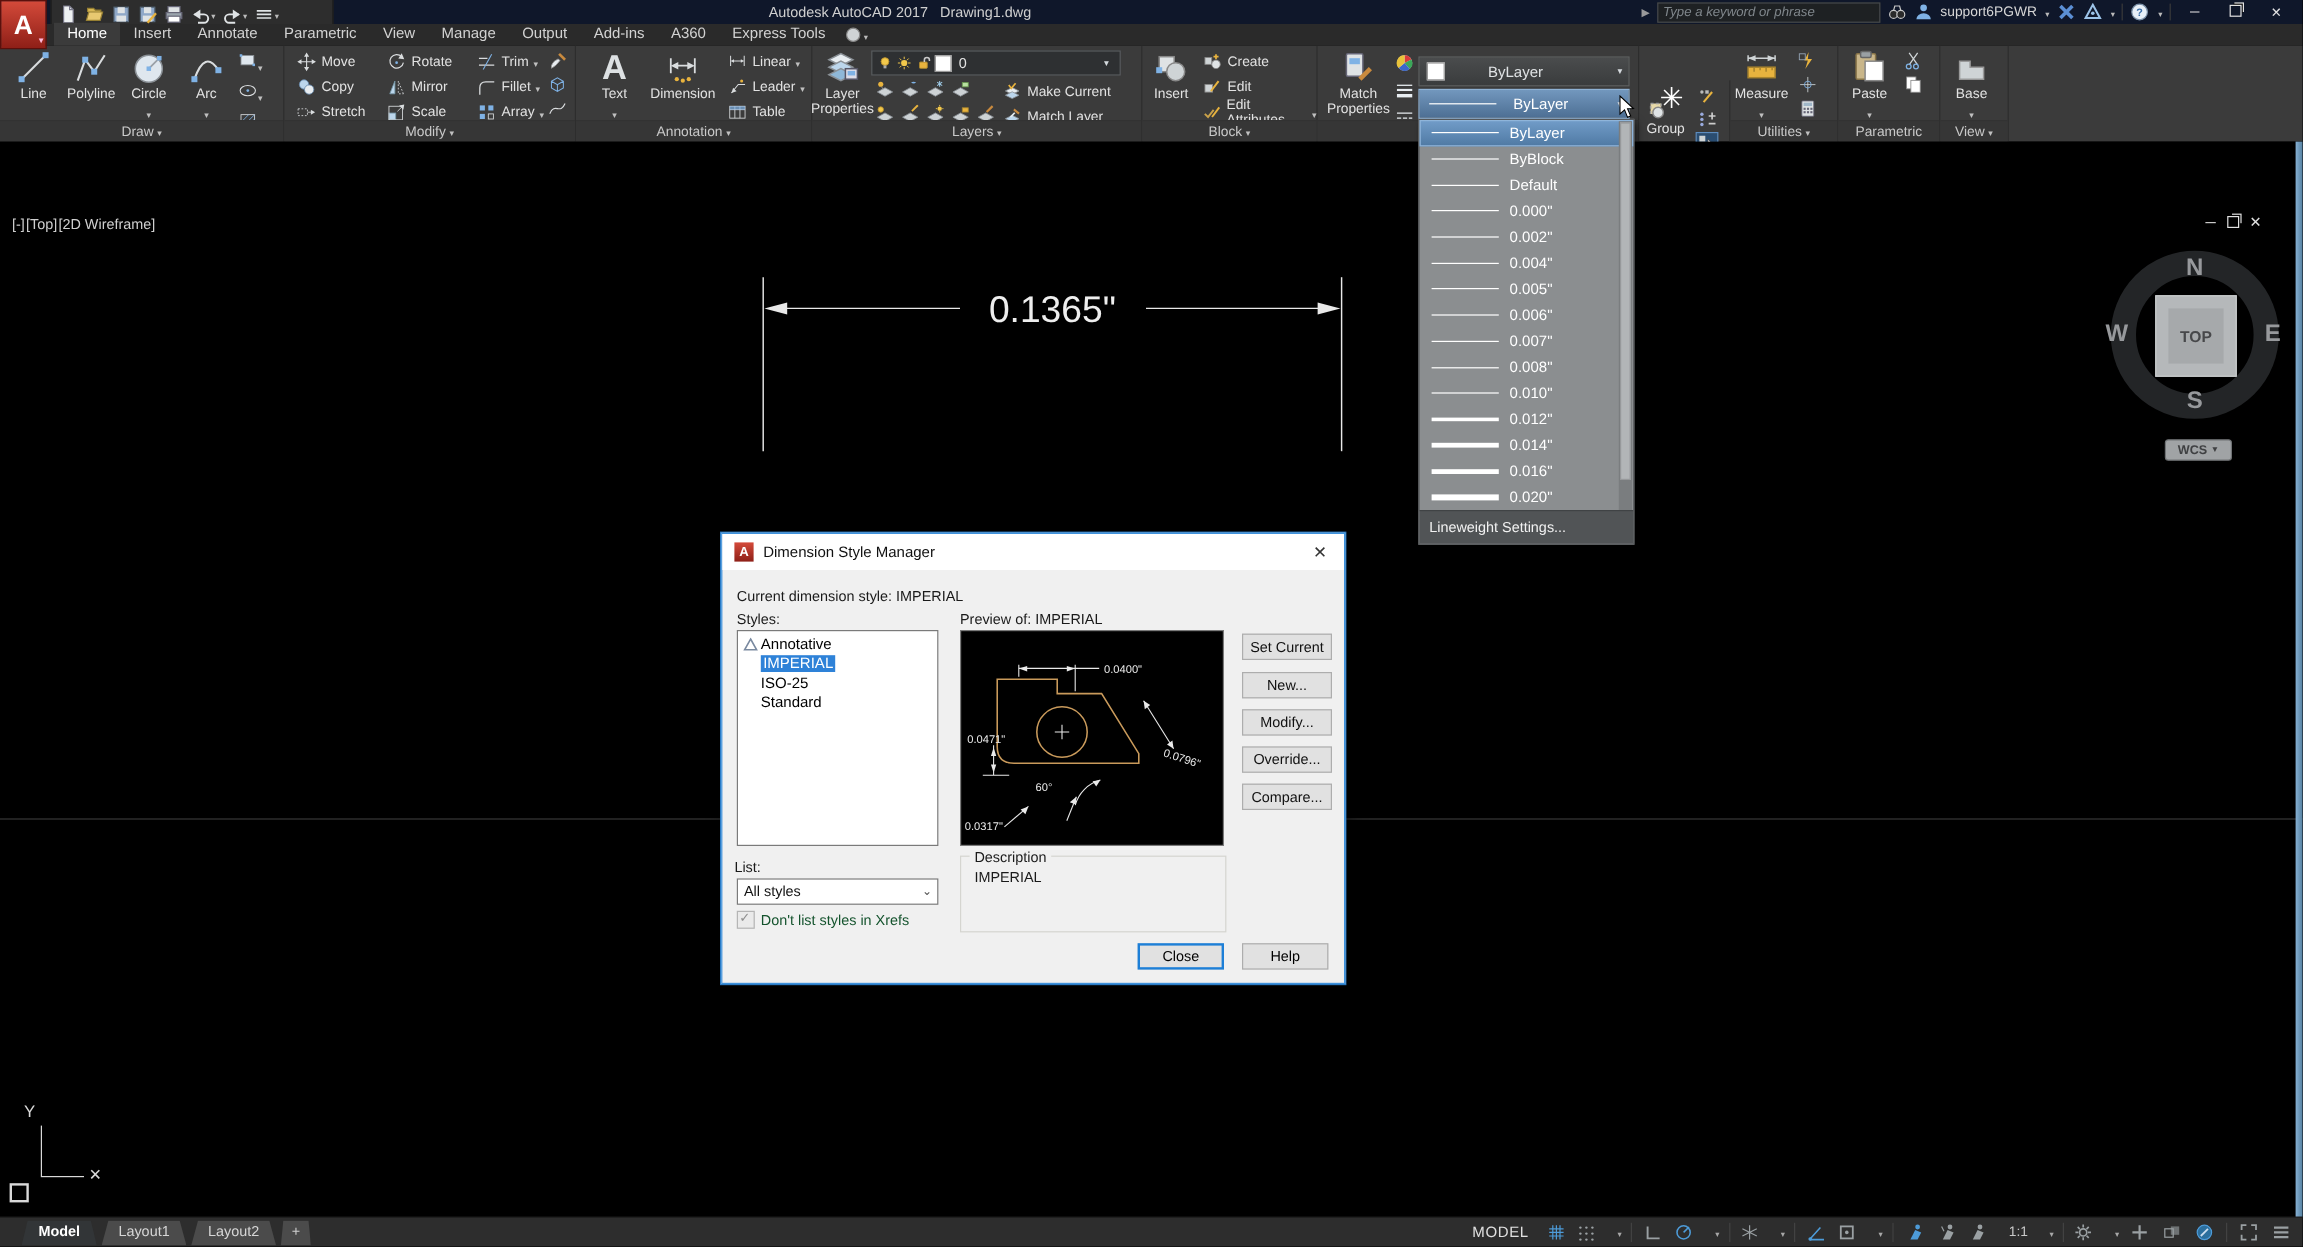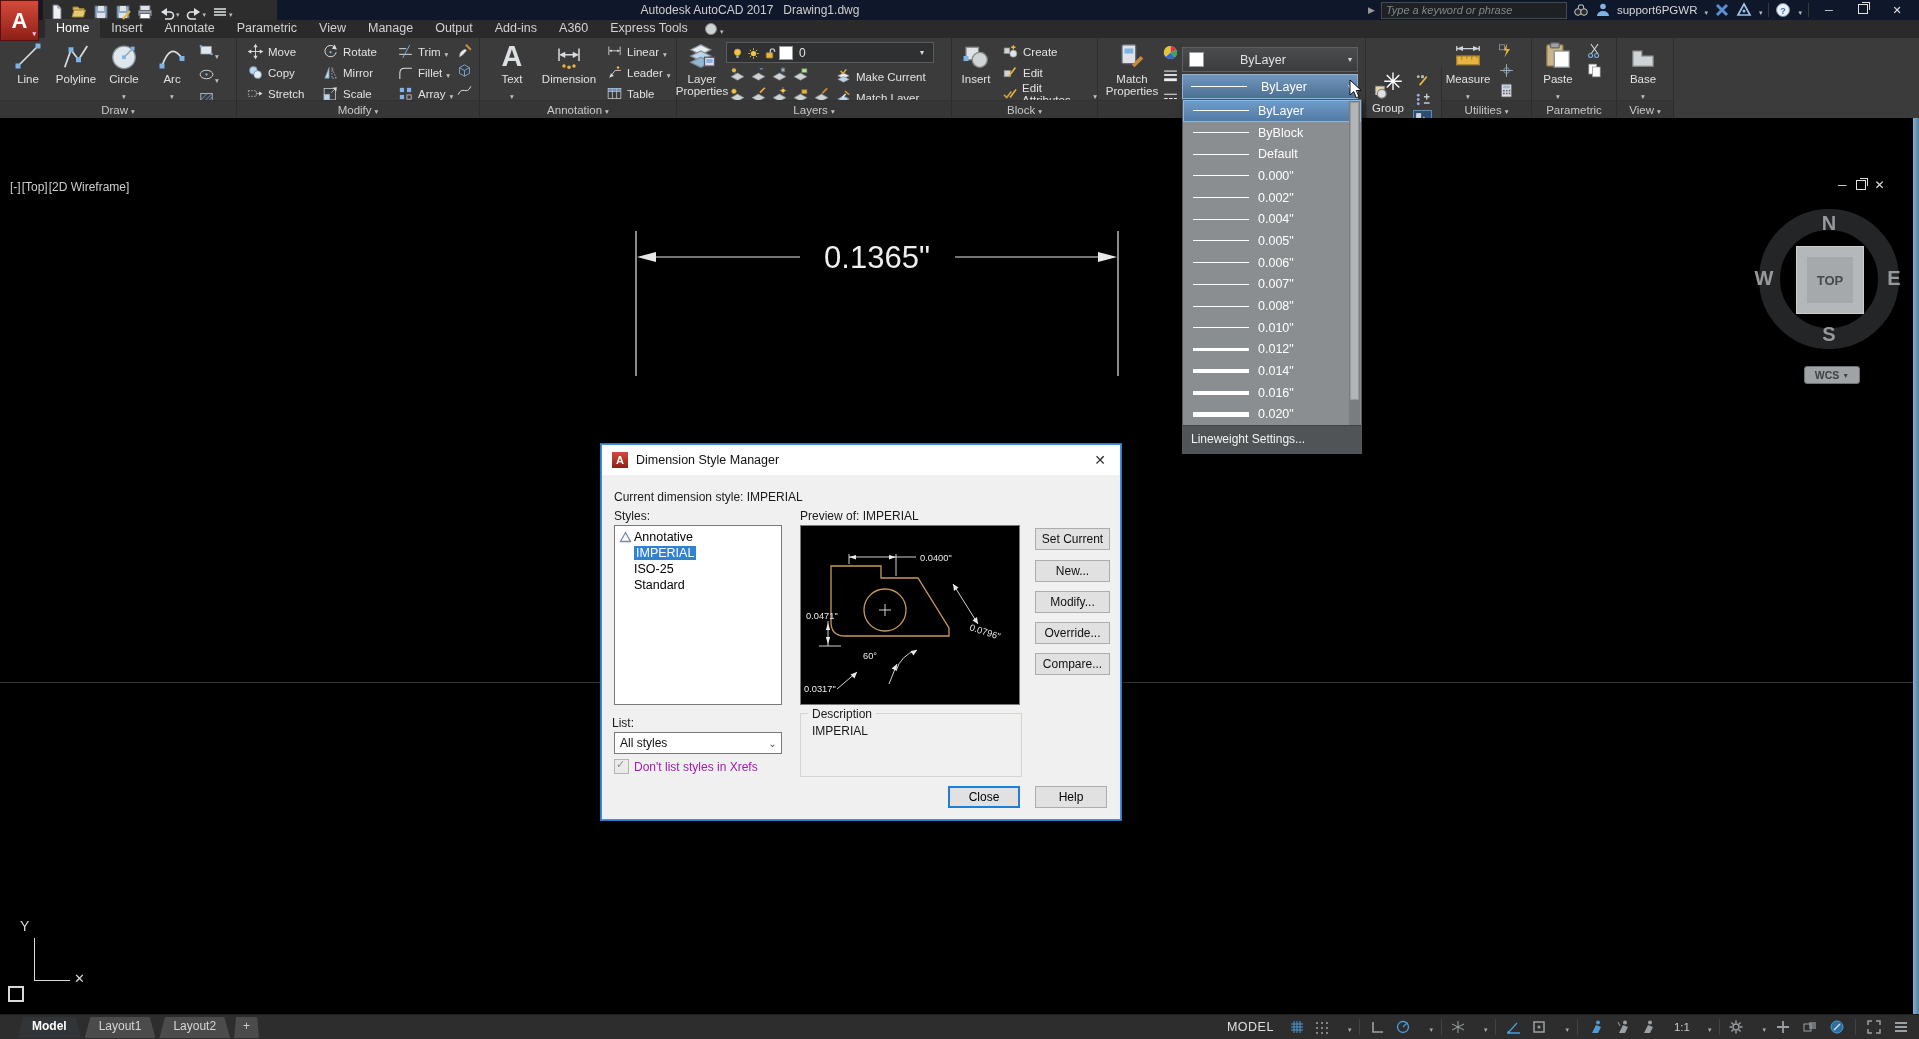--- a/index.html
+++ b/index.html
@@ -114,21 +114,21 @@
   .slrow .sel{background:#2e82d8;color:#fff;padding:0 2px;}
   #preview-box{position:absolute;left:198px;top:80px;width:220px;height:180px;background:#000;border:1px solid #7a7a7a;box-sizing:border-box;}
   .dbtn{position:absolute;left:433px;width:75px;height:22px;background:#e1e1e1;border:1px solid #adadad;
     font-size:12px;display:flex;align-items:center;justify-content:center;box-sizing:border-box;color:#111;}
   #dd-liststyles{position:absolute;left:12px;top:287px;width:168px;height:22px;background:#fff;border:1px solid #7a7a7a;
     display:flex;align-items:center;font-size:12px;box-sizing:border-box;padding-left:5px;color:#111;}
   #dd-liststyles .chev{margin-left:auto;width:17px;text-align:center;color:#555;font-size:10px;}
   #xref-check{position:absolute;left:12px;top:314px;display:flex;align-items:center;gap:5px;}
   #xref-check .box{width:13px;height:13px;background:#eaeaea;border:1px solid #b5b5b5;position:relative;}
   #xref-check .box::after{content:"✓";position:absolute;left:1px;top:-2px;font-size:11px;color:#8f8f8f;}
-  #xref-check .lbl{font-size:12px;color:#a21caf;}
+  #xref-check .lbl{font-size:12px;color:#14532d;}
   #desc-group{position:absolute;left:198px;top:268px;width:220px;height:62px;border:1px solid #d5d5d0;}
   #desc-label{position:absolute;left:206px;top:262px;background:#f0f0f0;padding:0 4px;font-size:12px;color:#1a1a1a;}
   #desc-value{position:absolute;left:210px;top:279px;font-size:12px;color:#1a1a1a;}
   #btn-close{position:absolute;left:346px;top:341px;width:72px;height:22px;border:2px solid #1d7fd7;background:#e1e1e1;
     font-size:12px;display:flex;align-items:center;justify-content:center;box-sizing:border-box;}
   #btn-help{position:absolute;left:433px;top:341px;width:72px;height:22px;border:1px solid #adadad;background:#e1e1e1;
     font-size:12px;display:flex;align-items:center;justify-content:center;box-sizing:border-box;}
   
   #statusbar{position:absolute;left:0;top:1014px;width:1919px;height:25px;background:#2d2d2d;border-top:1px solid #1f1f1f;box-sizing:border-box;}
   #ltabs{position:absolute;left:18px;top:2px;display:flex;gap:4px;height:21px;}

